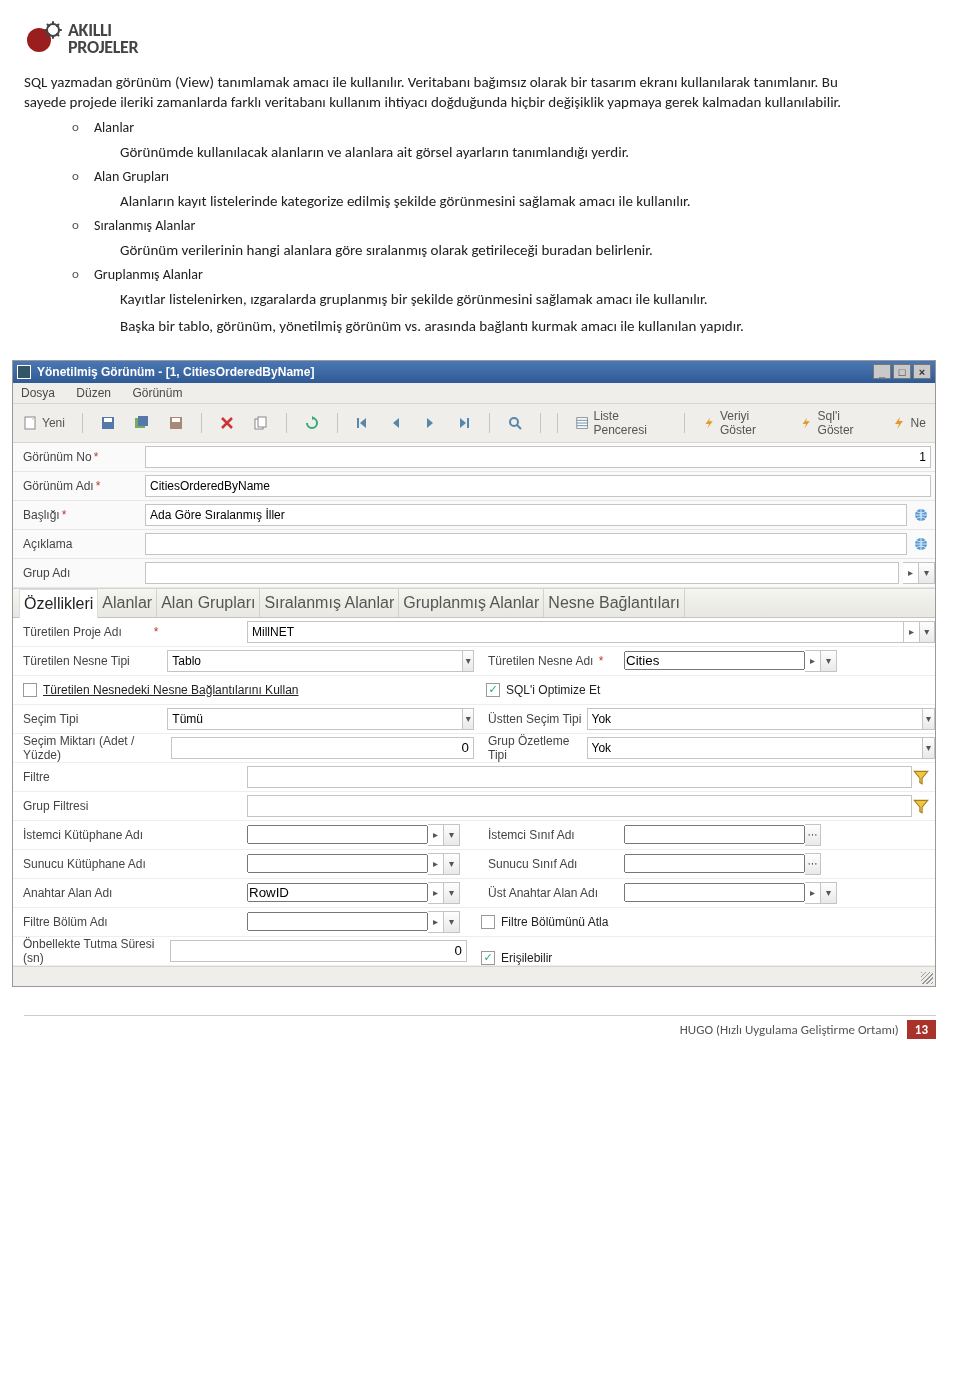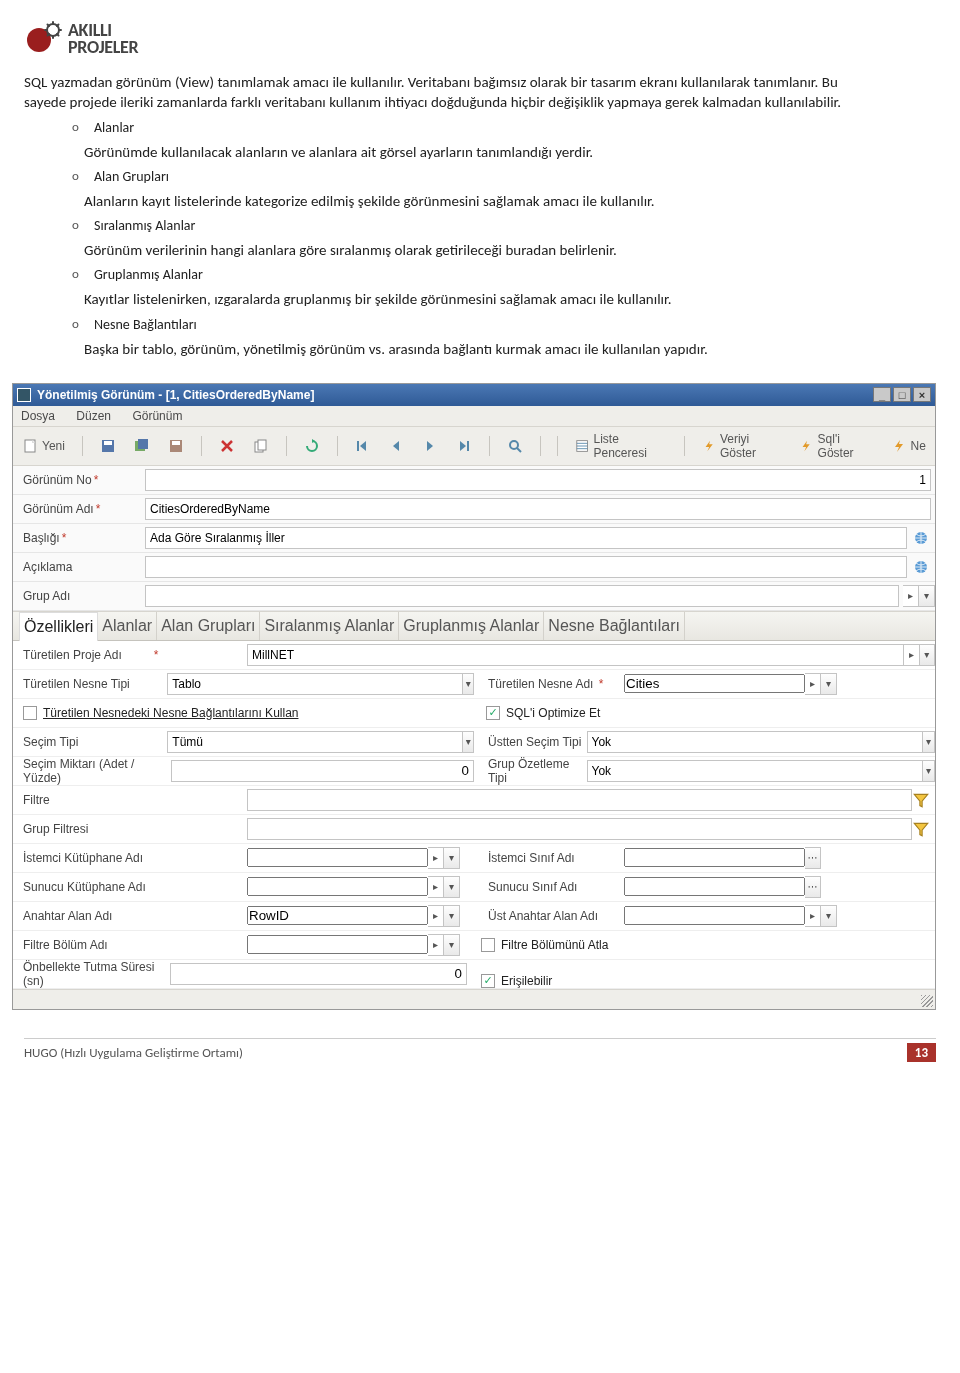--- a/index.html
+++ b/index.html
@@ -6,21 +6,21 @@
   body { font-family: Calibri, Arial, sans-serif; font-size: 14px; color: #222; background: #fff; width: 960px; }
   .page { padding: 20px 24px 10px 24px; }
   .logo { display: flex; align-items: center; gap: 6px; margin-bottom: 14px; }
   .logo-icon { width: 38px; height: 38px; }
   .logo-text { font-weight: 700; font-size: 18px; line-height: 0.95; letter-spacing: -0.3px; color: #444; }
   .body-text { font-size: 15px; line-height: 1.35; margin: 8px 60px 6px 0; }
   ul.bul { list-style: none; margin: 4px 0 4px 48px; }
   ul.bul > li { margin-bottom: 6px; }
   .bul-o { display: inline-block; width: 22px; color: #555; font-size: 13px; vertical-align: top; }
   .bul-lbl { display: inline-block; }
-  .bul-desc { margin: 2px 40px 6px 60px; font-size: 15px; line-height: 1.35; }
+  .bul-desc { margin: 2px 40px 6px 96px; font-size: 15px; line-height: 1.35; }
 
   .window { margin: 8px 24px 0 12px; border: 1px solid #999; font-family: Tahoma, Arial, sans-serif; font-size: 12px; background: #4d7c0f; }
   .titlebar { display: flex; align-items: center; background: linear-gradient(#4b78b4,#2f5a96); color: #fff; font-weight: 700; height: 22px; padding: 0 4px; font-size: 12px; }
   .titlebar .spacer { flex: 1; }
   .win-btn { width: 18px; height: 15px; background: #c9c9c9; border: 1px solid #777; margin-left: 2px; display:flex; align-items:center; justify-content:center; font-size:11px; color:#333; }
   .appicon { width:14px; height:14px; margin-right:6px; background:#356; border:1px solid #fff; }
 
   .menubar { background: #efeeea; padding: 3px 8px; border-bottom: 1px solid #d7d5cf; color: #4a4a4a; }
   .menubar span { margin-right: 18px; }
 
@@ -53,21 +53,21 @@
   .half > div { flex:1; display:flex; align-items:center; }
   .half .glabel2 { width:150px; padding-left:14px; color:#444; font-size:12px; }
   .mini-tri { width:16px; height:22px; border:1px solid #c4c4c4; border-left:none; display:flex; align-items:center; justify-content:center; background:#fff; }
   .dd { width:16px; height:22px; border:1px solid #c4c4c4; border-left:none; display:flex; align-items:center; justify-content:center; background:linear-gradient(#fefefe,#e9e9e9); }
   .chk { width:14px; height:14px; border:1px solid #999; margin-right:6px; display:inline-flex; align-items:center; justify-content:center; font-size:11px; color:#2a6; background:#fff;}
   .chk.checked::after { content:"✓"; }
   .funnel { width:18px; height:18px; }
   .statusbar { height:20px; background:#efeeea; border-top:1px solid #d7d5cf; position:relative;}
   .grip { position:absolute; right:2px; bottom:2px; width:12px; height:12px; background: repeating-linear-gradient(135deg, #999 0, #999 1px, transparent 1px, transparent 3px); }
 
-  .footer { display:flex; align-items:center; justify-content:space-between; border-top:1px solid #ccc; margin:28px 24px 0 24px; padding-top:4px; gap:8px; font-size:13px; color:#555;}
+  .footer { display:flex; align-items:center; justify-content:flex-end; border-top:1px solid #ccc; margin:28px 24px 0 24px; padding-top:4px; gap:8px; font-size:13px; color:#555;}
   .footer .pagebox { background:#a9322b; color:#fff; padding:2px 8px; font-weight:600; }
 
   .arrow-rt::after { content:"▸"; font-size:10px; color:#555; }
   .arrow-dn::after { content:"▾"; font-size:10px; color:#555; }
   .globe { width:16px; height:16px; }
 </style>
 </head>
 <body>
 
 <div class="page">
@@ -94,23 +94,20 @@
     </ul>
   <p class="bul-desc">Alanların kayıt listelerinde kategorize edilmiş şekilde görünmesini sağlamak amacı ile kullanılır.</p>
   <ul class="bul">
       <li><span class="bul-o">o</span><span class="bul-lbl">Sıralanmış Alanlar</span></li>
     </ul>
   <p class="bul-desc">Görünüm verilerinin hangi alanlara göre sıralanmış olarak getirileceği buradan belirlenir.</p>
   <ul class="bul">
       <li><span class="bul-o">o</span><span class="bul-lbl">Gruplanmış Alanlar</span></li>
     </ul>
   <p class="bul-desc">Kayıtlar listelenirken, ızgaralarda gruplanmış bir şekilde görünmesini sağlamak amacı ile kullanılır.</p>
-  <ul class="bul">
-      <li><span class="bul-o">o</span><span class="bul-lbl">Nesne Bağlantıları</span></li>
-    </ul>
   <p class="bul-desc">Başka bir tablo, görünüm, yönetilmiş görünüm vs. arasında bağlantı kurmak amacı ile kullanılan yapıdır.</p>
 </div>
 
 <div class="window">
   <div class="titlebar">
     <span class="appicon"></span>
     <span>Yönetilmiş Görünüm - [1, CitiesOrderedByName]</span>
     <span class="spacer"></span>
     <span class="win-btn">_</span>
     <span class="win-btn">□</span>

